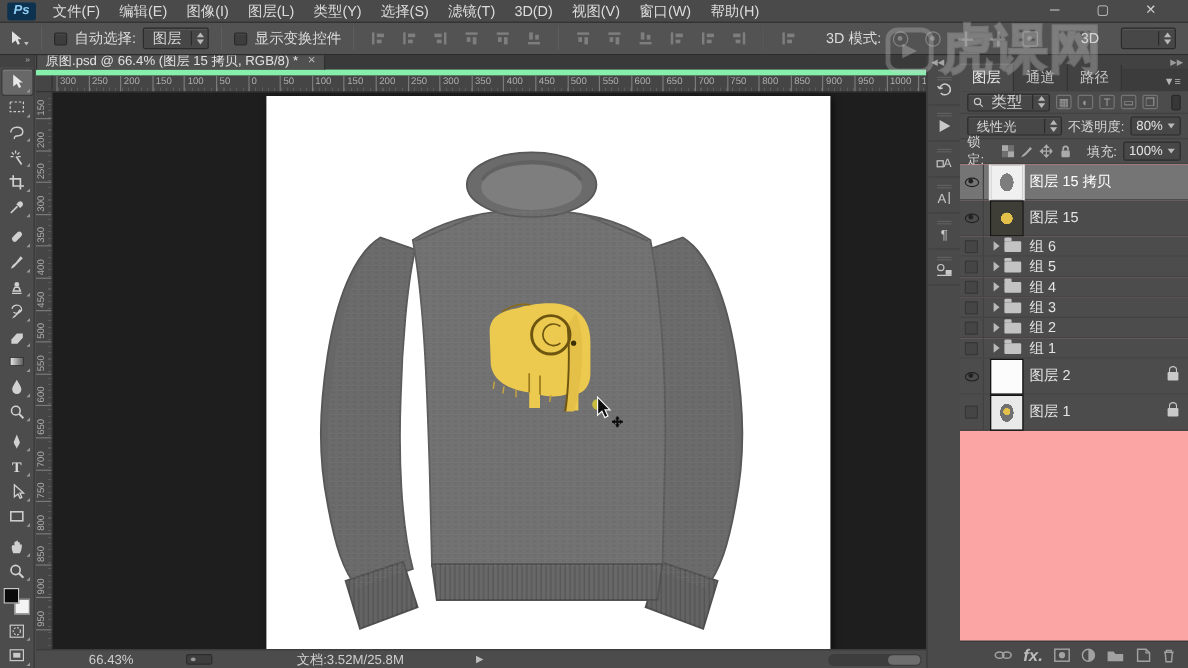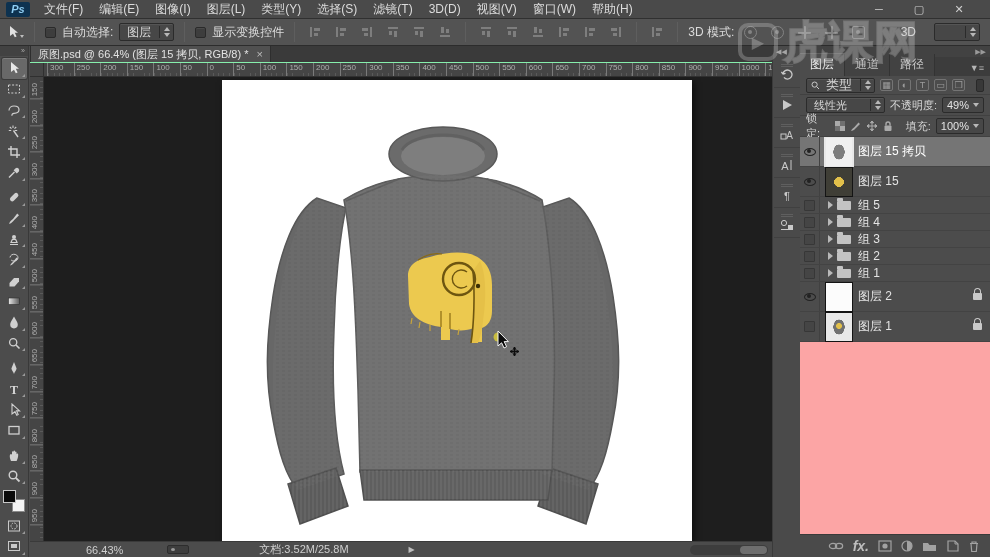--- a/index.html
+++ b/index.html
@@ -52,21 +52,21 @@
   .tool svg{display:block;}
   .tool::after{content:'';position:absolute;right:2px;bottom:2px;width:0;height:0;
     border-left:3px solid transparent;border-bottom:3px solid #9a9a9a;}
   .tool.sel-tool{background:#686868;border-radius:2px;box-shadow:inset 0 1px rgba(255,255,255,.15),0 0 0 1px #3a3a3a;}
   .tgap{height:4px;}
   #swatches{position:relative;width:22px;height:22px;margin-top:4px;}
   #fg{position:absolute;left:0;top:0;width:13px;height:13px;background:#0a0a0a;border:1px solid #c9c9c9;z-index:2;}
   #bg{position:absolute;right:0;bottom:0;width:13px;height:13px;background:#f4f4f4;border:1px solid #8a8a8a;}
   
   #tabbar{position:absolute;left:30px;top:46px;width:742px;height:17px;background:#3a3a3a;
-    border-bottom:1px solid #86efac;display:flex;align-items:flex-end;}
+    border-bottom:5px solid #86efac;display:flex;align-items:flex-end;}
   #doctab{height:17px;background:#505050;border:1px solid #2e2e2e;border-bottom:none;
     display:flex;align-items:center;padding:0 7px;gap:8px;font-size:11px;color:#e2e2e2;}
   #tab-close{color:#bbb;font-size:11px;}
   
   #ruler-corner{position:absolute;left:30px;top:63px;width:14px;height:14px;background:#454545;
     border-right:1px solid #303030;border-bottom:1px solid #303030;}
   #hruler{position:absolute;left:44px;top:63px;width:728px;height:14px;background:#454545;
     border-bottom:1px solid #303030;overflow:hidden;
     background-image:repeating-linear-gradient(90deg,transparent 0 4.4px,#5a5a5a 4.4px 5.3px);
     background-size:100% 3px;background-position:0 100%;background-repeat:no-repeat;}
@@ -79,21 +79,21 @@
   .rtickv{position:absolute;left:0px;font-size:8px;color:#adadad;border-top:1px solid #7a7a7a;
     writing-mode:vertical-rl;transform:rotate(180deg);width:13px;padding-top:2px;}
   
   #canvas{position:absolute;left:44px;top:77px;width:728px;height:464px;background:#1e1e1e;overflow:hidden;}
   #docpage{position:absolute;left:178px;top:3px;width:470px;height:461px;background:#ffffff;
     box-shadow:2px 2px 6px rgba(0,0,0,.55);}
   #docpage svg{display:block;}
   
   #statusbar{position:absolute;left:30px;top:541px;width:742px;height:16px;background:#4c4c4c;
     border-top:1px solid #3a3a3a;display:flex;align-items:center;font-size:11px;color:#cfcfcf;z-index:2;}
-  #status-zoom{margin-left:56px;}
+  #status-zoom{margin-left:44px;}
   #status-icon{margin-left:44px;width:22px;height:9px;background:#3e3e3e;border:1px solid #2d2d2d;border-radius:2px;position:relative;}
   #status-icon::after{content:'';position:absolute;left:3px;top:2px;width:4px;height:3px;background:#9a9a9a;border-radius:50%;}
   #status-doc{margin-left:70px;}
   #status-pop{margin-left:60px;color:#bdbdbd;font-size:8px;}
   #hscroll-track{position:absolute;left:660px;right:4px;top:2.5px;height:10px;background:#3d3d3d;border-radius:5px;}
   #hscroll-thumb{position:absolute;left:50px;right:1px;top:1px;bottom:1px;background:#6e6e6e;border-radius:4px;}
   
   #dockstrip{position:absolute;left:772px;top:46px;width:28px;bottom:0;background:#4a4a4a;
     border-left:1px solid #3a3a3a;display:flex;flex-direction:column;align-items:center;z-index:3;}
   #dock-collapse{width:100%;text-align:left;color:#a5a5a5;font-size:7px;padding:2px 0 2px 3px;}
@@ -567,21 +567,21 @@
   <div class="prow" id="blend-row">
     <span class="sel" style="width:86px;height:16px;">
       <span style="font-size:11px">线性光</span>
       <span class="updn" style="margin-left:auto">
           <span class="tri-u"></span>
           <span class="tri-d"></span>
         </span>
     </span>
     <span style="font-size:11px;white-space:nowrap">不透明度:</span>
     <span class="box-val">
-      <span>49%</span>
+      <span>80%</span>
       <span class="caret"></span>
     </span>
   </div>
   <div class="prow" id="lock-row">
     <span style="font-size:11px">锁定:</span>
     <svg class="lock-icn" width="12" height="12">
         <rect x="1" y="1" width="5" height="5" fill="#bbb"></rect>
         <rect x="6" y="6" width="5" height="5" fill="#bbb"></rect>
         <rect x="1" y="6" width="5" height="5" fill="#777"></rect>
         <rect x="6" y="1" width="5" height="5" fill="#777"></rect>
@@ -617,20 +617,28 @@
         </span>
       <span class="th elephant-dark"></span>
       <span class="lname">图层 15</span>
     </div>
     <div class="lrow group">
       <span class="eyebox">
           <span class="eyeoff"></span>
         </span>
       <span class="expander"></span>
       <span class="folder"></span>
+      <span class="lname">组 6</span>
+    </div>
+    <div class="lrow group">
+      <span class="eyebox">
+          <span class="eyeoff"></span>
+        </span>
+      <span class="expander"></span>
+      <span class="folder"></span>
       <span class="lname">组 5</span>
     </div>
     <div class="lrow group">
       <span class="eyebox">
           <span class="eyeoff"></span>
         </span>
       <span class="expander"></span>
       <span class="folder"></span>
       <span class="lname">组 4</span>
     </div>

